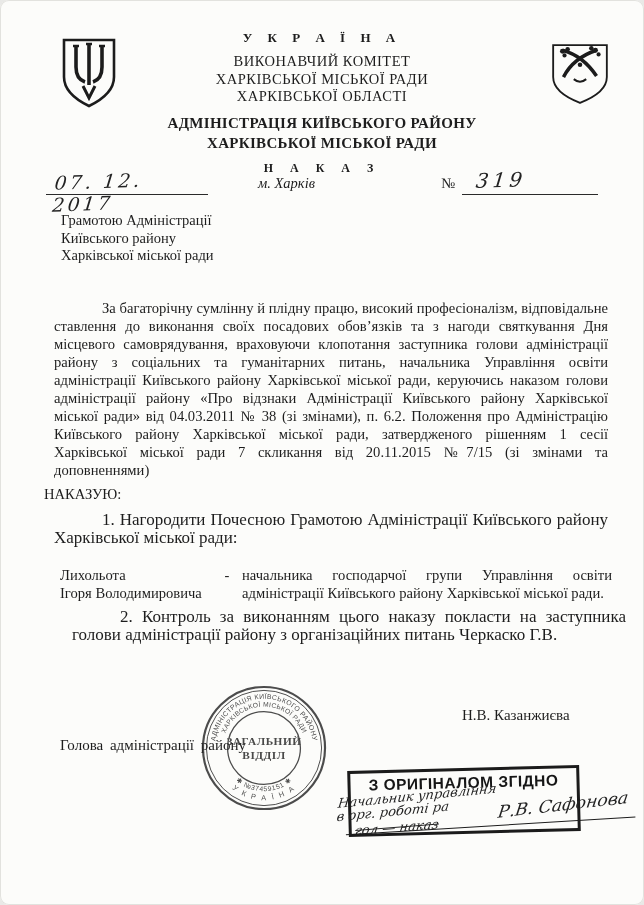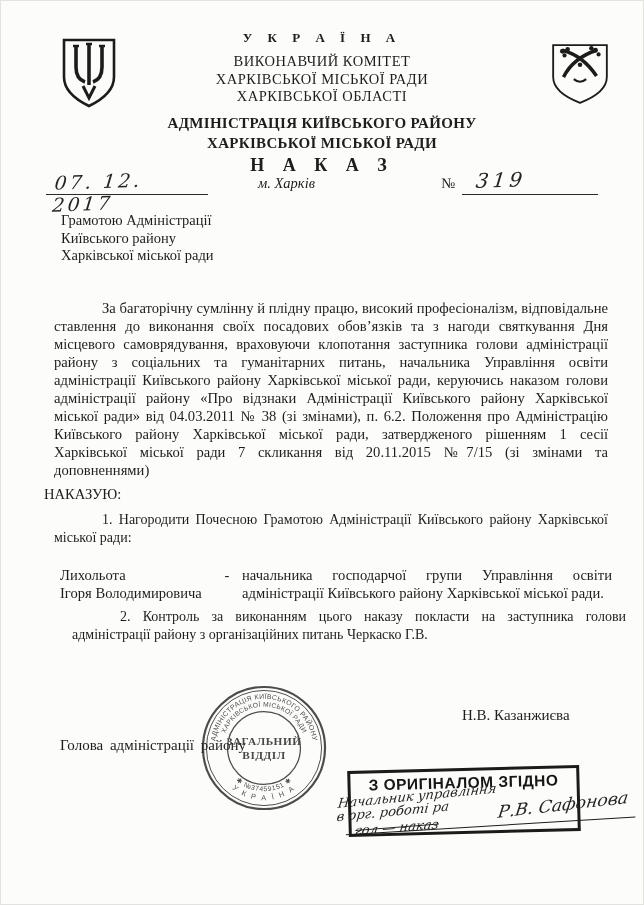--- a/index.html
+++ b/index.html
@@ -1,54 +1,55 @@
 <!DOCTYPE html>
 <html lang="uk"><head>
 <meta charset="utf-8">
 <style>
   html,body{margin:0;padding:0;background:#e9e9e7;}
   .page{
     position:relative;width:644px;height:905px;margin:0 auto;
     background:#fcfcfa;color:#1d1d1d;overflow:hidden;
     font-family:"Liberation Serif",serif;
     box-shadow:inset 0 0 0 1px #e2e2de;
+    border-radius:9px;
   }
   
   .emblem{position:absolute;}
   .emblem-left{left:61px;top:36px;width:56px;height:74px;}
   .emblem-right{left:549px;top:42px;width:62px;height:64px;}
   .emblem svg{width:100%;height:100%;}
   
   .header{position:absolute;left:120px;right:120px;top:31px;text-align:center;line-height:1;}
   .country{font-weight:bold;font-size:13px;letter-spacing:6px;margin-bottom:9px;}
   .org{font-size:14.5px;line-height:17.5px;letter-spacing:0.5px;}
   .admin{font-weight:bold;font-size:15px;line-height:18px;margin-top:8px;letter-spacing:0.3px;}
   .admin:first-of-type{margin-top:10px;}
-  .doc-type{font-weight:bold;font-size:18px;letter-spacing:7px;margin-top:4px;}
+  .doc-type{font-weight:bold;font-size:12px;letter-spacing:7px;margin-top:10px;}
   
   .meta-row{position:absolute;left:0;top:168px;width:644px;height:32px;}
   .date-field{position:absolute;left:46px;top:0;width:162px;height:26px;border-bottom:1.5px solid #2a2a2a;}
   .city{position:absolute;left:258px;top:7px;font-size:14.5px;font-style:italic;}
   .num-sign{position:absolute;left:441px;top:7px;font-size:14.5px;}
   .num-field{position:absolute;left:462px;top:0;width:136px;height:26px;border-bottom:1.5px solid #2a2a2a;}
   
   .hw{
     font-family:"DejaVu Serif",serif;font-style:italic;color:#232323;
     display:inline-block;transform:skewX(-8deg) rotate(-2deg);
   }
   .hw-date{font-size:19px;letter-spacing:3px;margin-left:8px;margin-top:1px;}
   .hw-num{font-size:20px;letter-spacing:4px;margin-left:14px;}
   
   .subject{position:absolute;left:61px;top:212px;font-size:14.5px;line-height:17.5px;}
   .preamble{
     position:absolute;left:54px;top:299px;width:554px;
     font-size:14.6px;line-height:18px;text-align:justify;text-indent:48px;
   }
   .order-word{position:absolute;left:44px;top:486px;font-size:14.6px;}
-  .item{position:absolute;left:54px;width:554px;font-size:14px;line-height:18px;text-align:justify;text-indent:48px;}
+  .item{position:absolute;left:54px;width:554px;font-size:17px;line-height:18px;text-align:justify;text-indent:48px;}
   .item-1{top:511px;}
   .item-2{top:608px;margin-left:18px;}
   .awardee{position:absolute;left:60px;top:566px;width:552px;display:flex;font-size:14.6px;line-height:18px;}
   .awardee-name{width:152px;flex:none;font-family:Liberation Serif, serif;}
   .awardee-dash{flex:none;width:30px;text-align:center;}
   .awardee-desc{flex:1;text-align:justify;}
   
   .sig-title{position:absolute;left:60px;top:709px;font-size:15px;word-spacing:3px;margin-top:28px;}
   .sig-name{position:absolute;left:452px;top:707px;font-size:15px;margin-left:10px;}
   

